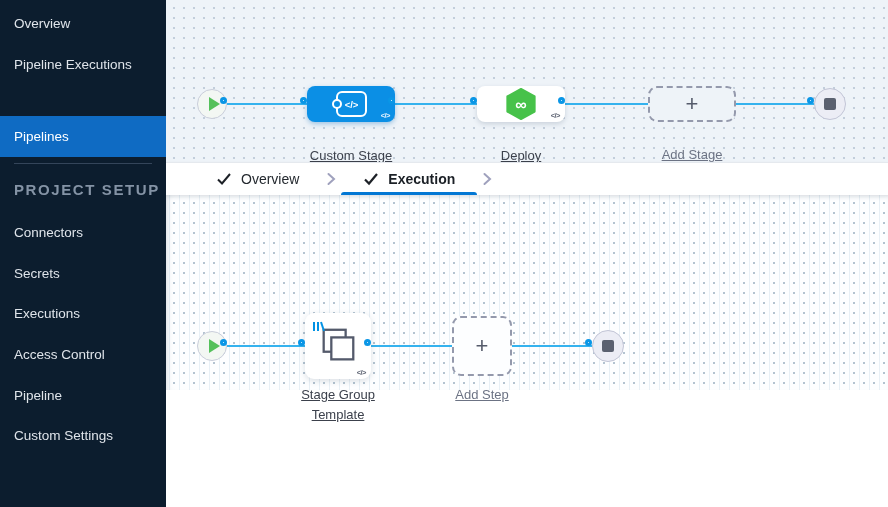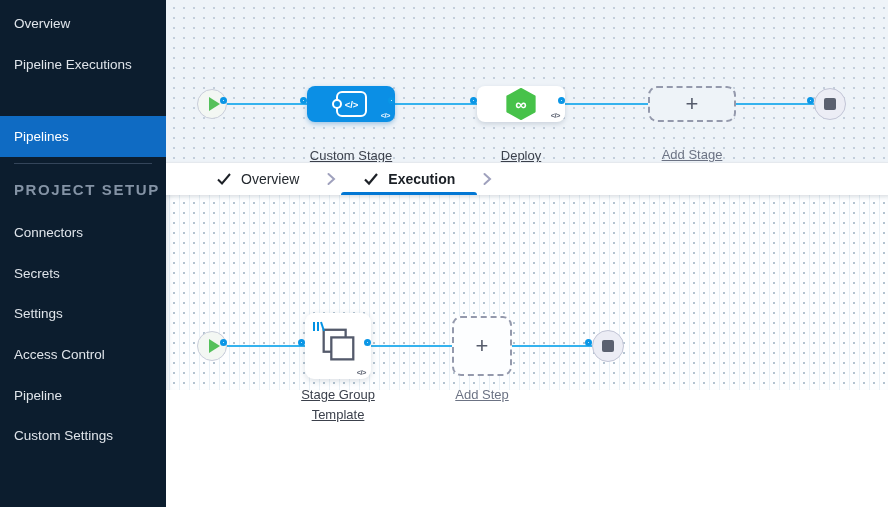--- a/index.html
+++ b/index.html
@@ -85,21 +85,21 @@
   <aside class="sidebar">
     <div class="nav-item">Overview</div>
     <div class="nav-item">Pipeline Executions</div>
     <div class="nav-item selected">Pipelines</div>
 
     <hr class="side-divider">
     <div class="section-title">PROJECT SETUP</div>
 
     <div class="nav-item">Connectors</div>
     <div class="nav-item">Secrets</div>
-    <div class="nav-item">Settings</div>
+    <div class="nav-item">Executions</div>
     <div class="nav-item">Access Control</div>
     <div class="nav-item">Pipeline</div>
     <div class="nav-item">Custom Settings</div>
   </aside>
 
   <div class="main">
 
     <section class="canvas top-canvas">
 
       <div class="cline" style="left:61px;top:103px;width:82px;"></div>

